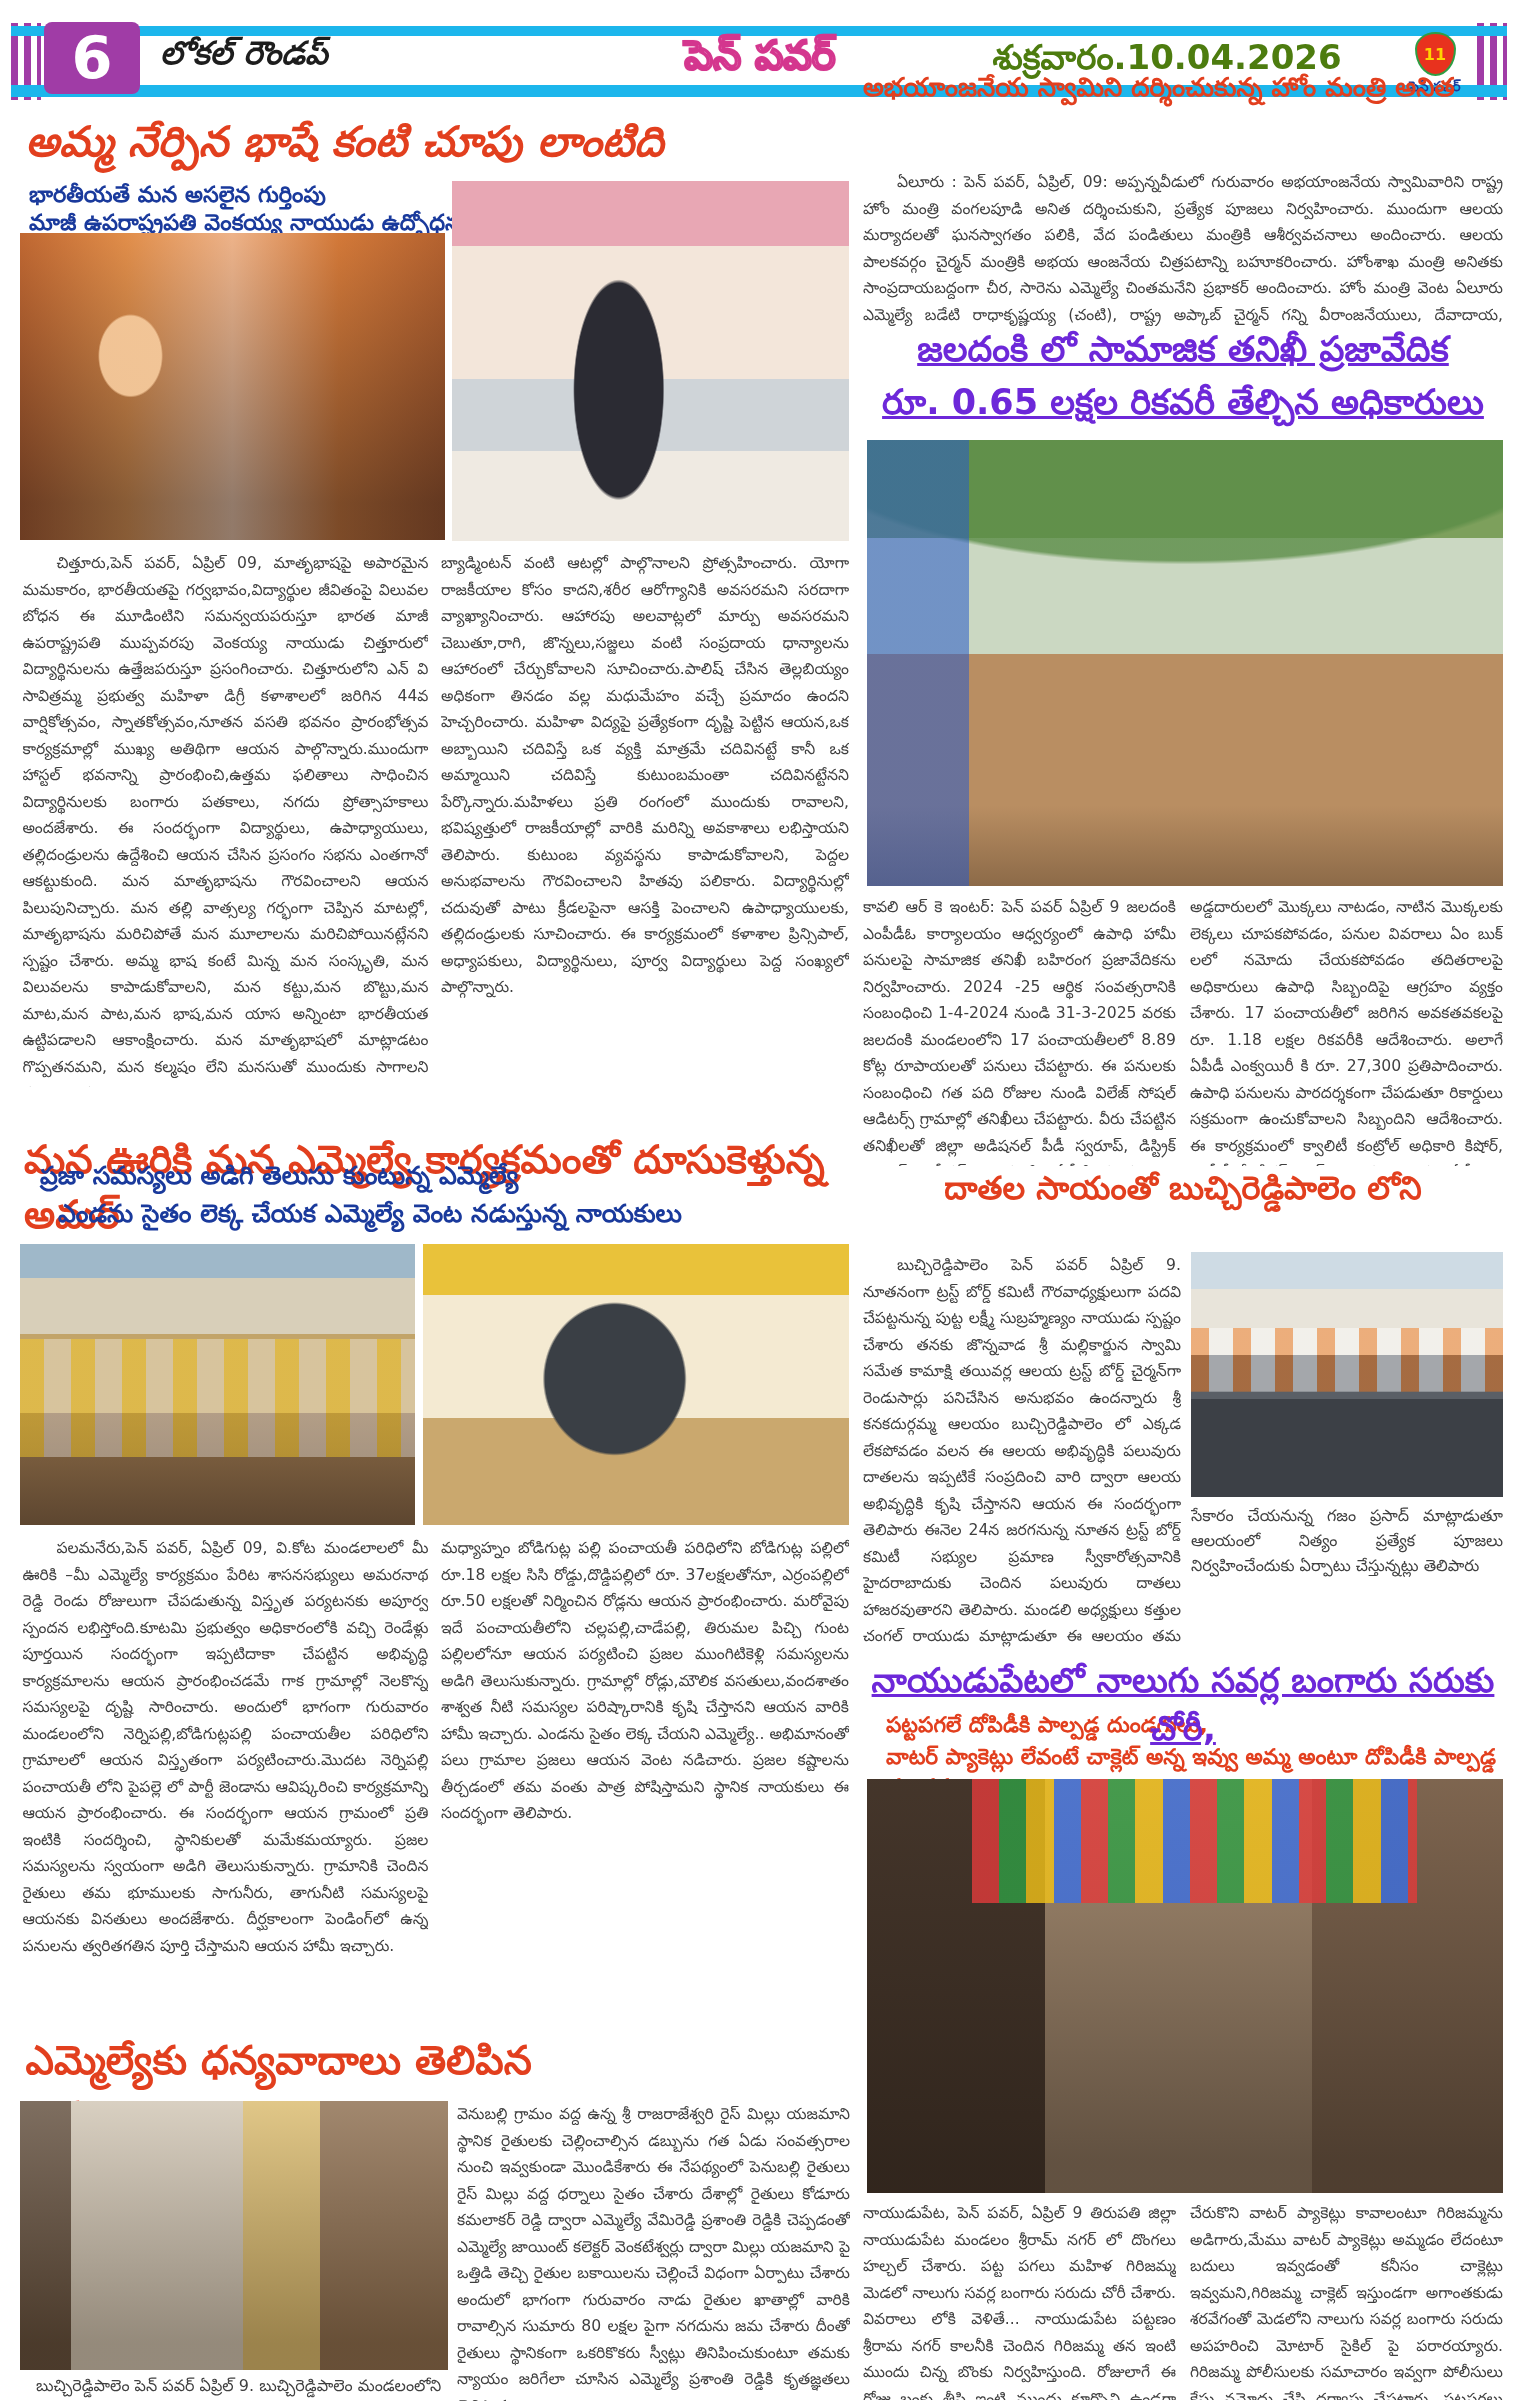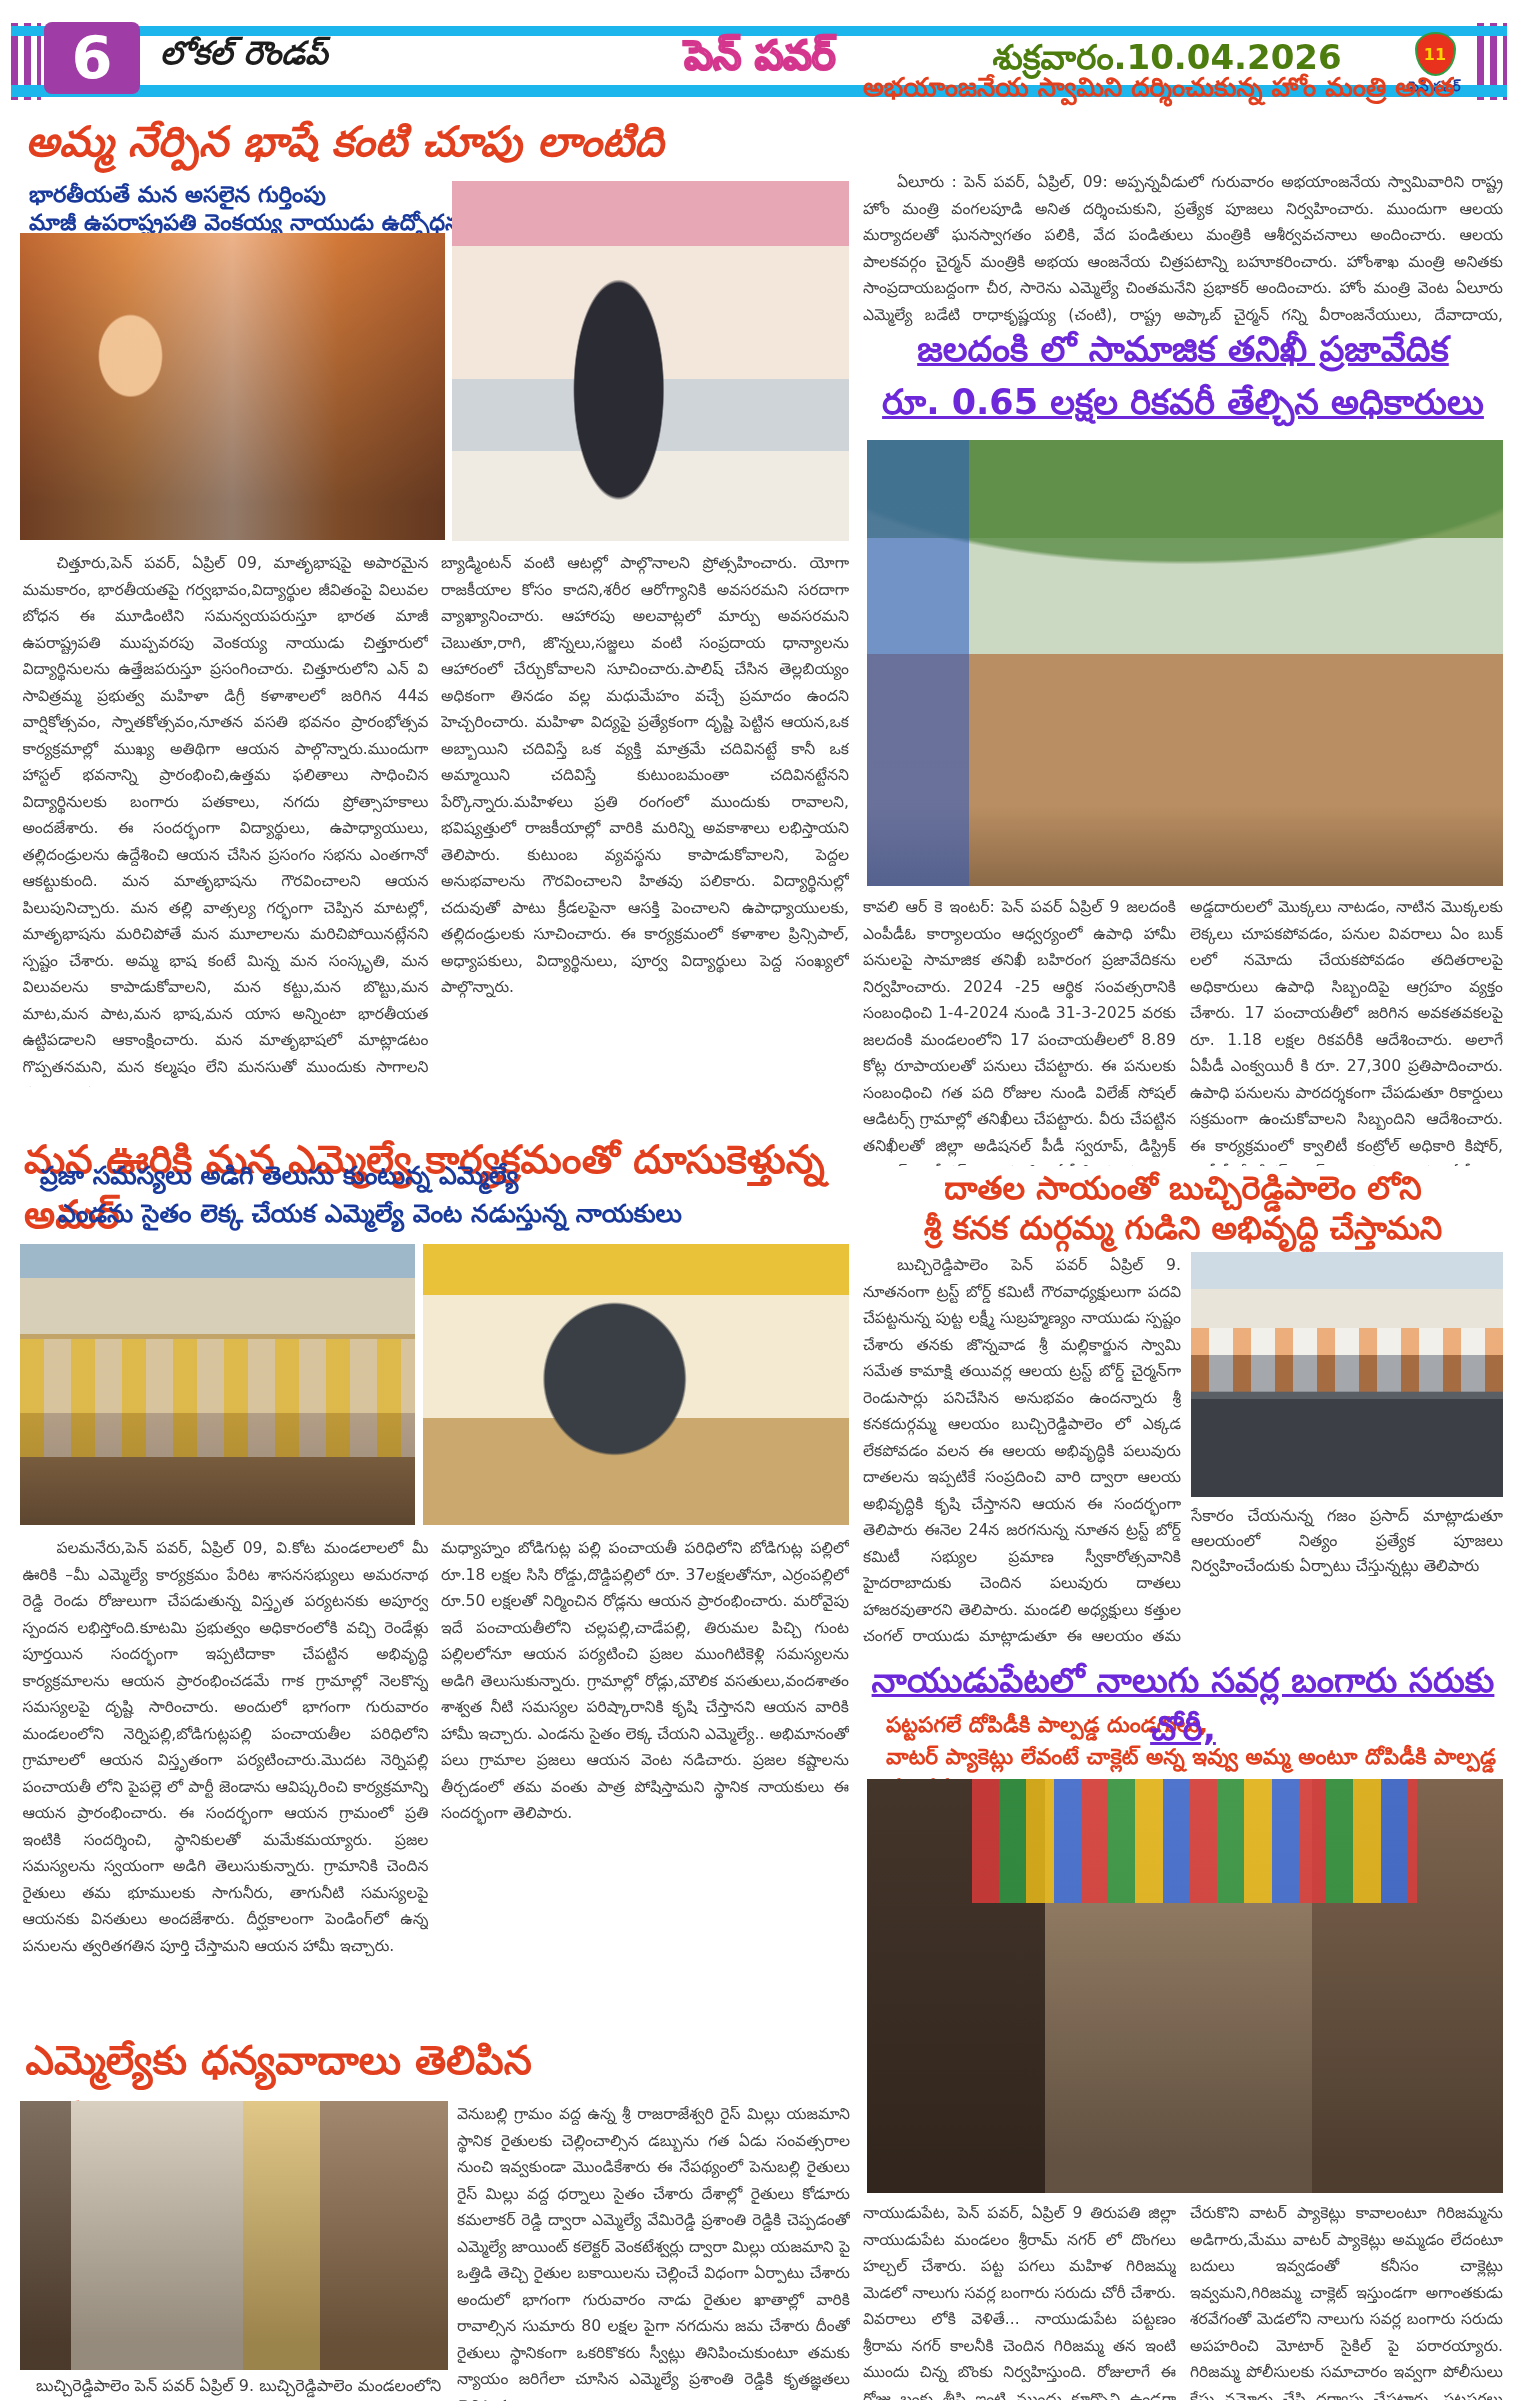--- a/index.html
+++ b/index.html
@@ -102,21 +102,20 @@
 
   <div class="abs h-red" style="left:24px;top:1097px;width:825px;font-size:39px;margin-top:40px;">మన ఊరికి మన ఎమ్మెల్యే కార్యక్రమంతో దూసుకెళ్తున్న అమర్</div>
   <div class="abs sub-blue" style="left:40px;top:1161px;width:687px;font-size:25px;">ప్రజా సమస్యలు అడిగి తెలుసు కుంటున్న ఎమ్మెల్యే</div>
   <div class="abs sub-blue" style="left:40px;top:1199px;width:799px;font-size:25px;margin-left:18px;">ఎండను సైతం లెక్క చేయక ఎమ్మెల్యే వెంట నడుస్తున్న నాయకులు</div>
   <div class="abs photo photoB1" style="left:20px;top:1244px;width:395px;height:281px;"></div>
   <div class="abs photo photoB2" style="left:423px;top:1244px;width:426px;height:281px;"></div>
   <div class="abs body-txt indent" style="left:22.4px;top:1535px;width:406px;height:494px;">పలమనేరు,పెన్ పవర్, ఏప్రిల్ 09, వి.కోట మండలాలలో మీ ఊరికి –మీ ఎమ్మెల్యే కార్యక్రమం పేరిట శాసనసభ్యులు అమరనాథ రెడ్డి రెండు రోజులుగా చేపడుతున్న విస్తృత పర్యటనకు అపూర్వ స్పందన లభిస్తోంది.కూటమి ప్రభుత్వం అధికారంలోకి వచ్చి రెండేళ్లు పూర్తయిన సందర్భంగా ఇప్పటిదాకా చేపట్టిన అభివృద్ధి కార్యక్రమాలను ఆయన ప్రారంభించడమే గాక గ్రామాల్లో నెలకొన్న సమస్యలపై దృష్టి సారించారు. అందులో భాగంగా గురువారం మండలంలోని నెర్నిపల్లి,బోడిగుట్లపల్లి పంచాయతీల పరిధిలోని గ్రామాలలో ఆయన విస్తృతంగా పర్యటించారు.మొదట నెర్నిపల్లి పంచాయతీ లోని పైపల్లె లో పార్టీ జెండాను ఆవిష్కరించి కార్యక్రమాన్ని ఆయన ప్రారంభించారు. ఈ సందర్భంగా ఆయన గ్రామంలో ప్రతి ఇంటికి సందర్శించి, స్థానికులతో మమేకమయ్యారు. ప్రజల సమస్యలను స్వయంగా అడిగి తెలుసుకున్నారు. గ్రామానికి చెందిన రైతులు తమ భూములకు సాగునీరు, తాగునీటి సమస్యలపై ఆయనకు వినతులు అందజేశారు. దీర్ఘకాలంగా పెండింగ్‌లో ఉన్న పనులను త్వరితగతిన పూర్తి చేస్తామని ఆయన హామీ ఇచ్చారు.</div>
   <div class="abs body-txt" style="left:441px;top:1535px;width:408px;height:494px;">మధ్యాహ్నం బోడిగుట్ల పల్లి పంచాయతీ పరిధిలోని బోడిగుట్ల పల్లిలో రూ.18 లక్షల సిసి రోడ్డు,దొడ్డిపల్లిలో రూ. 37లక్షలతోనూ, ఎర్రంపల్లిలో రూ.50 లక్షలతో నిర్మించిన రోడ్లను ఆయన ప్రారంభించారు. మరోవైపు ఇదే పంచాయతీలోని చల్లపల్లి,చాడేపల్లి, తిరుమల పిచ్చి గుంట పల్లిలలోనూ ఆయన పర్యటించి ప్రజల ముంగిటికెళ్లి సమస్యలను అడిగి తెలుసుకున్నారు. గ్రామాల్లో రోడ్లు,మౌలిక వసతులు,వందశాతం శాశ్వత నీటి సమస్యల పరిష్కారానికి కృషి చేస్తానని ఆయన వారికి హామీ ఇచ్చారు. ఎండను సైతం లెక్క చేయని ఎమ్మెల్యే.. అభిమానంతో పలు గ్రామాల ప్రజలు ఆయన వెంట నడిచారు. ప్రజల కష్టాలను తీర్చడంలో తమ వంతు పాత్ర పోషిస్తామని స్థానిక నాయకులు ఈ సందర్భంగా తెలిపారు.</div>
 
   <div class="abs h-red" style="left:863px;top:1169px;width:640px;font-size:32px;text-align:center;">దాతల సాయంతో బుచ్చిరెడ్డిపాలెం లోని</div>
-  <div class="abs h-red" style="left:863px;top:1209px;width:640px;font-size:32px;text-align:center;">శ్రీ కనక దుర్గమ్మ గుడిని అభివృద్ధి చేస్తామని</div>
   <div class="abs body-txt indent" style="left:863px;top:1252px;width:318px;height:401px;">బుచ్చిరెడ్డిపాలెం పెన్ పవర్ ఏప్రిల్ 9. నూతనంగా ట్రస్ట్ బోర్డ్ కమిటీ గౌరవాధ్యక్షులుగా పదవి చేపట్టనున్న పుట్ట లక్ష్మీ సుబ్రహ్మణ్యం నాయుడు స్పష్టం చేశారు తనకు జొన్నవాడ శ్రీ మల్లికార్జున స్వామి సమేత కామాక్షి తయివర్ల ఆలయ ట్రస్ట్ బోర్డ్ చైర్మన్‌గా రెండుసార్లు పనిచేసిన అనుభవం ఉందన్నారు శ్రీ కనకదుర్గమ్మ ఆలయం బుచ్చిరెడ్డిపాలెం లో ఎక్కడ లేకపోవడం వలన ఈ ఆలయ అభివృద్ధికి పలువురు దాతలను ఇప్పటికే సంప్రదించి వారి ద్వారా ఆలయ అభివృద్ధికి కృషి చేస్తానని ఆయన ఈ సందర్భంగా తెలిపారు ఈనెల 24న జరగనున్న నూతన ట్రస్ట్ బోర్డ్ కమిటీ సభ్యుల ప్రమాణ స్వీకారోత్సవానికి హైదరాబాదుకు చెందిన పలువురు దాతలు హాజరవుతారని తెలిపారు. మండలి అధ్యక్షులు కత్తుల చంగల్ రాయుడు మాట్లాడుతూ ఈ ఆలయం తమ కుటుంబ పాలనలో ఉండేదని అన్ని వర్గాల వారు కమిటీ లో ఉంటే ఆలయ అభివృద్ధి జరుగుతుందన్న ఉద్దేశంతో ట్రస్ట్ బోర్డులో అన్ని వర్గాల వారికి అవకాశం ఇచ్చినట్లు ఆయన తెలిపారు ట్రస్ట్ బోర్డు కార్యదర్శిగా ప్రమాణం</div>
   <div class="abs photo photoR2" style="left:1191px;top:1252px;width:312px;height:245px;"></div>
   <div class="abs caption" style="left:1191px;top:1504px;width:312px;height:104px;">సేకారం చేయనున్న గజం ప్రసాద్ మాట్లాడుతూ ఆలయంలో నిత్యం ప్రత్యేక పూజలు నిర్వహించేందుకు ఏర్పాటు చేస్తున్నట్లు తెలిపారు</div>
 
   <div class="abs sub-red" style="left:886px;top:1712px;width:608px;font-size:21.6px;">పట్టపగలే దోపిడీకి పాల్పడ్డ దుండగులు,</div>
   <div class="abs h-blue" style="left:863px;top:1660px;width:640px;font-size:34px;text-align:center;">నాయుడుపేటలో నాలుగు సవర్ల బంగారు సరుకు చోరీ,</div>
   <div class="abs sub-red" style="left:886px;top:1744px;width:617px;font-size:21.6px;">వాటర్ ప్యాకెట్లు లేవంటే చాక్లెట్ అన్న ఇవ్వు అమ్మ అంటూ దోపిడీకి పాల్పడ్డ దుండగులు</div>
   <div class="abs photo photoR3" style="left:867px;top:1779px;width:636px;height:414px;"></div>
   <div class="abs body-txt" style="left:863px;top:2200px;width:313px;height:200px;">నాయుడుపేట, పెన్ పవర్, ఏప్రిల్ 9 తిరుపతి జిల్లా నాయుడుపేట మండలం శ్రీరామ్ నగర్ లో దొంగలు హల్చల్ చేశారు. పట్ట పగలు మహిళ గిరిజమ్మ మెడలో నాలుగు సవర్ల బంగారు సరుదు చోరీ చేశారు. వివరాలు లోకి వెళితే... నాయుడుపేట పట్టణం శ్రీరామ నగర్ కాలనీకి చెందిన గిరిజమ్మ తన ఇంటి ముందు చిన్న బొంకు నిర్వహిస్తుంది. రోజులాగే ఈ రోజు బంకు తీసి ఇంటి ముందు కూర్చొని ఉండగా గుర్తు తెలియని గుండగులు మోటార్ సైకిల్లో అక్కడికి</div>
   <div class="abs body-txt" style="left:1190px;top:2200px;width:313px;height:200px;">చేరుకొని వాటర్ ప్యాకెట్లు కావాలంటూ గిరిజమ్మను అడిగారు,మేము వాటర్ ప్యాకెట్లు అమ్మడం లేదంటూ బదులు ఇవ్వడంతో కనీసం చాక్లెట్లు ఇవ్వమని,గిరిజమ్మ చాక్లెట్ ఇస్తుండగా అగాంతకుడు శరవేగంతో మెడలోని నాలుగు సవర్ల బంగారు సరుదు అపహరించి మోటార్ సైకిల్ పై పరారయ్యారు. గిరిజమ్మ పోలీసులకు సమాచారం ఇవ్వగా పోలీసులు కేసు నమోదు చేసి దర్యాప్తు చేపట్టారు. పట్టపగలు బంగారు నగచోరీ జరగడంతో స్థానికులు భయబ్రాంతులకు గురి అయ్యారు.</div>

